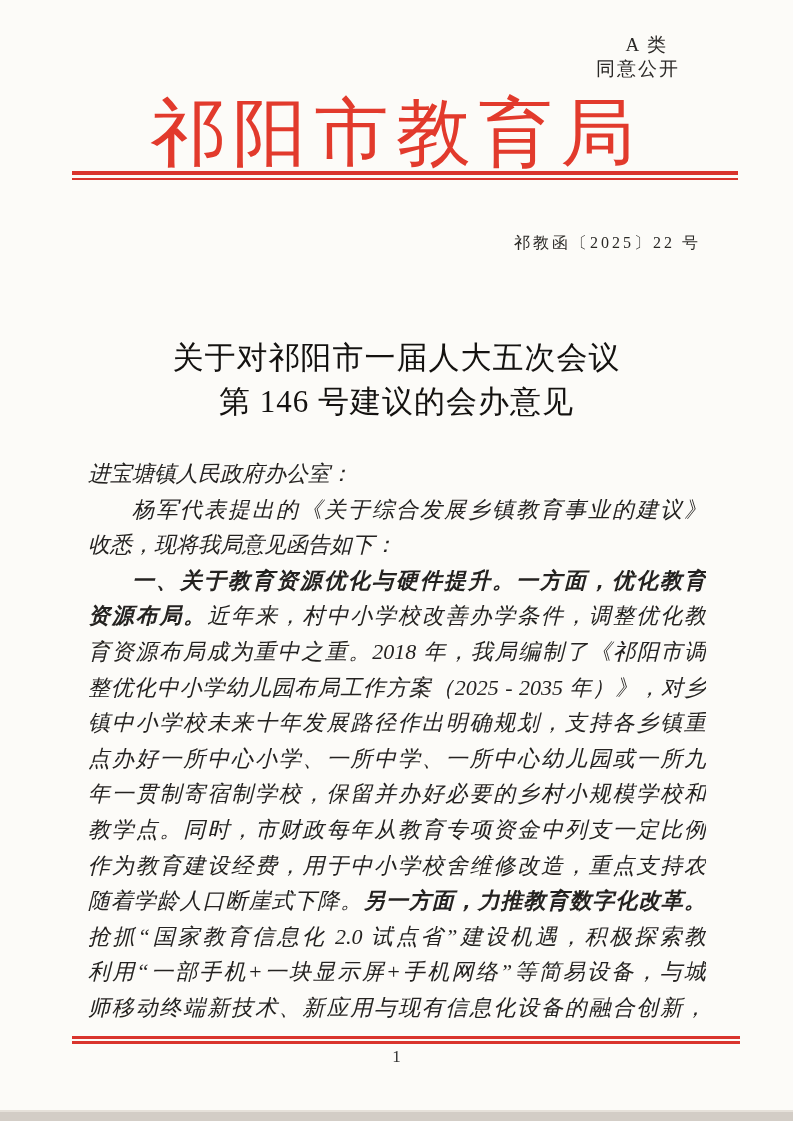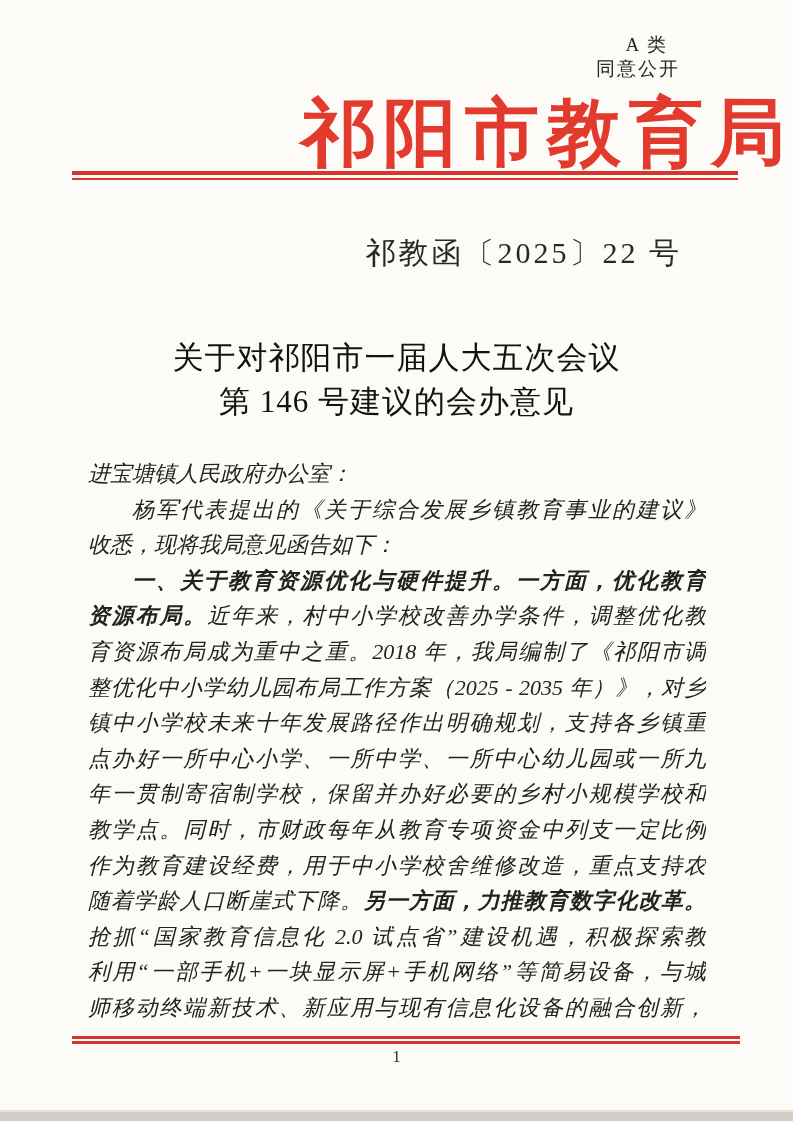--- a/index.html
+++ b/index.html
@@ -26,24 +26,24 @@
     letter-spacing: 2px;
   }
   .meta .cls { padding-right: 12px; }
 
   
   .agency {
     position: absolute;
     top: 96px;
     left: 0;
     width: 100%;
-    text-align: right;
+    text-align: center;
     font-size: 74px;
     line-height: 1;
-    font-weight: bold;
+    font-weight: normal;
     color: #e23a2c;
     letter-spacing: 8px;
     white-space: nowrap;
   }
 
   
   .rule-top {
     position: absolute;
     top: 171px;
     left: 72px;
@@ -58,22 +58,22 @@
     left: 72px;
     width: 668px;
     border-top: 3px solid #d9342d;
   }
   .rule-bottom .thin { margin-top: 2px; border-top: 3px solid #d9342d; }
 
   
   .docnum {
     position: absolute;
     top: 233px;
-    right: 111px;
-    font-size: 30px;
+    right: 92px;
+    font-size: 16px;
     letter-spacing: 3px;
     color: #2a2825;
     white-space: nowrap;
   }
 
   
   .doc-title {
     position: absolute;
     top: 336px;
     left: 0;

